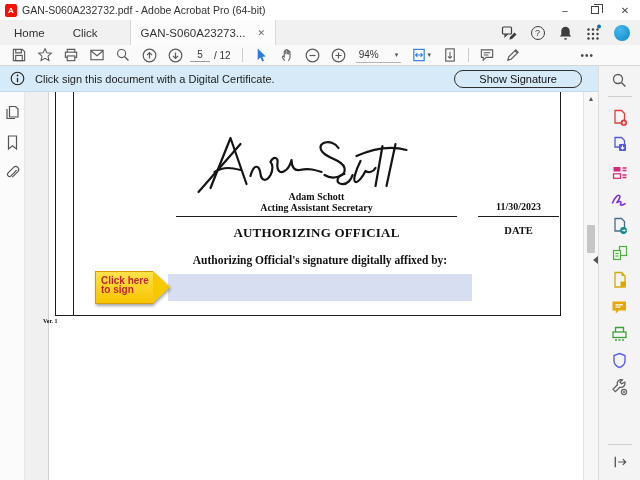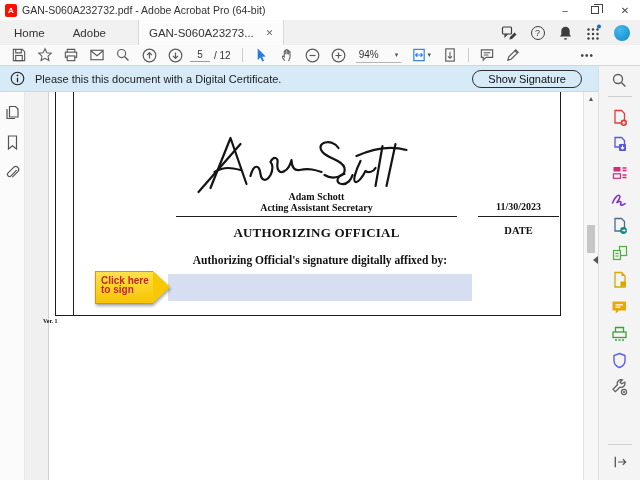--- a/index.html
+++ b/index.html
@@ -45,21 +45,21 @@
     padding:0 3px; margin:0 4px; gap:16px; }
   .zoom-val { font-size:10px; color:#333; }
   .caret { font-size:7px; color:#555; }
   .more-dots { margin-left:auto; margin-right:46px; font-size:10px; color:#444; letter-spacing:1px; }
 
   
   .notifbar { height:26px; background:#d6eaf8; border-bottom:1px solid #c2dcef;
     display:flex; align-items:center; padding:0 10px; flex:0 0 auto; }
   .notif-msg { font-size:11px; color:#1d1d1d; margin-left:10px; }
   .show-sig-btn { margin-left:auto; margin-right:6px; border:1.5px solid #2f2f2f; border-radius:11px;
-    padding:2px 15px; font-size:11px; color:#111; background:transparent; white-space:nowrap; }
+    padding:2px 24px; font-size:11px; color:#111; background:transparent; white-space:nowrap; }
 
   
   .content-row { flex:1; display:flex; min-height:0; }
   .left-col { width:598px; display:flex; flex-direction:column; }
   .viewer-row { flex:1; display:flex; min-height:0; }
 
   .left-rail { width:25px; background:#fbfbfb; border-right:1px solid #e6e6e6;
     display:flex; flex-direction:column; align-items:center; padding-top:12px; gap:13px; }
   .rail-btn { width:17px; height:17px; display:flex; align-items:center; justify-content:center; }
 
@@ -113,21 +113,21 @@
           <span>✕</span>
         </div>
     </div>
   </div>
 
   <div class="tabbar">
     <div class="tab">
         <span>Home</span>
       </div>
     <div class="tab">
-        <span>Adobe</span>
+        <span>Click</span>
       </div>
     <div class="tab doc">
       <span>GAN-S060A23273...</span>
       <span class="tab-close">✕</span>
     </div>
     <div class="tabbar-right">
       <div class="tr-icon">
         <svg width="17" height="17" viewBox="0 0 17 17">
           <rect x="1.5" y="3" width="9" height="7" rx="1" fill="none" stroke="#3d3d3d" stroke-width="1.2"></rect>
           <path d="M4 10v2.5L6.5 10" fill="none" stroke="#3d3d3d" stroke-width="1.2"></path>
@@ -270,21 +270,21 @@
 
   <div class="content-row">
     <div class="left-col">
 
       <div class="notifbar">
         <svg width="15" height="15" viewBox="0 0 15 15">
           <circle cx="7.5" cy="7.5" r="6.3" fill="none" stroke="#222" stroke-width="1.1"></circle>
           <circle cx="7.5" cy="4.4" r="0.9" fill="#222"></circle>
           <path d="M7.5 6.8v4.4" stroke="#222" stroke-width="1.3"></path>
         </svg>
-        <span class="notif-msg">Please this this document with a Digital Certificate.</span>
+        <span class="notif-msg">Click sign this document with a Digital Certificate.</span>
         <button class="show-sig-btn">Show Signature</button>
       </div>
 
       <div class="viewer-row">
 
         <div class="left-rail">
           <div class="rail-btn">
             <svg width="17" height="17" viewBox="0 0 17 17">
               <path d="M5.5 2.5h6l2.5 2.5v8h-8.5z" fill="none" stroke="#555" stroke-width="1.2"></path>
               <path d="M3 5v9.5h8" fill="none" stroke="#555" stroke-width="1.2"></path>

